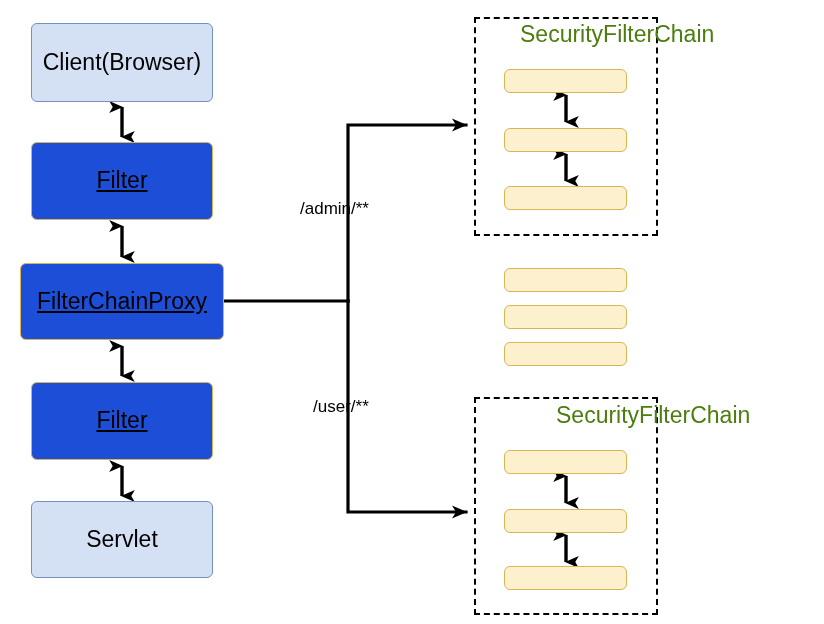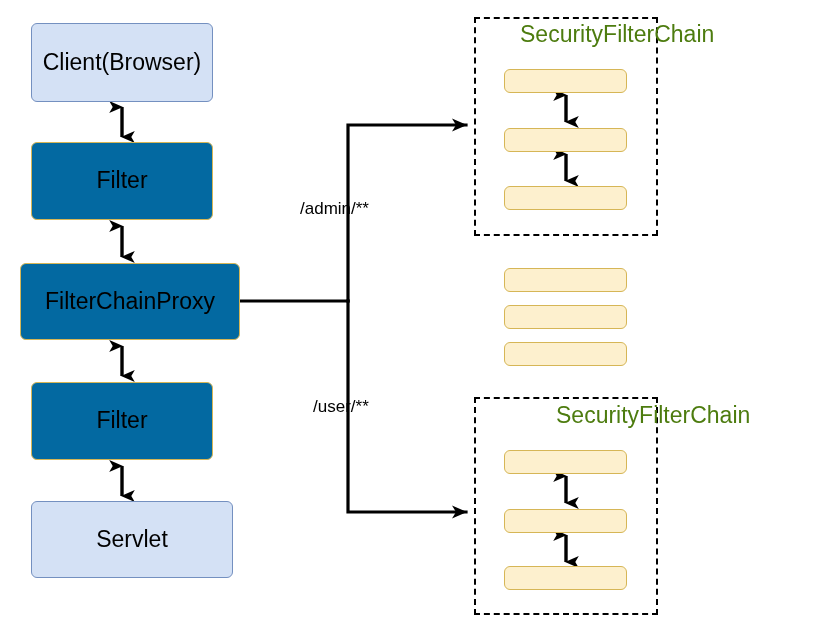--- a/index.html
+++ b/index.html
@@ -31,22 +31,23 @@
     line-height: 1.1;
     color: #000000;
     text-align: center;
     white-space: nowrap;
   }
   .node.blue {
     background: #d4e1f5;
     border: 1.6px solid #7490c0;
   }
   .node.yellow {
-    background: #0369a1;
+    background: #1d4ed8;
     border: 1.6px solid #d6b656;
+    text-decoration: underline;
   }
   
   .bar {
     position: absolute;
     box-sizing: border-box;
     background: #fdf0ce;
     border: 1.8px solid #d6b656;
     border-radius: 6px;
   }
   
@@ -124,29 +125,29 @@
   </svg>
 
   <div class="node blue" style="left:31px; top:23px; width:182px; height:79px;">
     <span>Client(Browser)</span>
   </div>
 
   <div class="node yellow" style="left:31px; top:142px; width:182px; height:78px;">
     <span>Filter</span>
   </div>
 
-  <div class="node yellow" style="left:20px; top:263px; width:220px; height:77px;">
+  <div class="node yellow" style="left:20px; top:263px; width:204px; height:77px;">
     <span>FilterChainProxy</span>
   </div>
 
   <div class="node yellow" style="left:31px; top:382px; width:182px; height:78px;">
     <span>Filter</span>
   </div>
 
-  <div class="node blue" style="left:31px; top:501px; width:202px; height:77px;">
+  <div class="node blue" style="left:31px; top:501px; width:182px; height:77px;">
     <span>Servlet</span>
   </div>
 
   <div class="edge-label" style="left:300px; top:200px;">
     <span>/admin/**</span>
   </div>
 
   <div class="edge-label" style="left:313px; top:398px;">
     <span>/user/**</span>
   </div>

